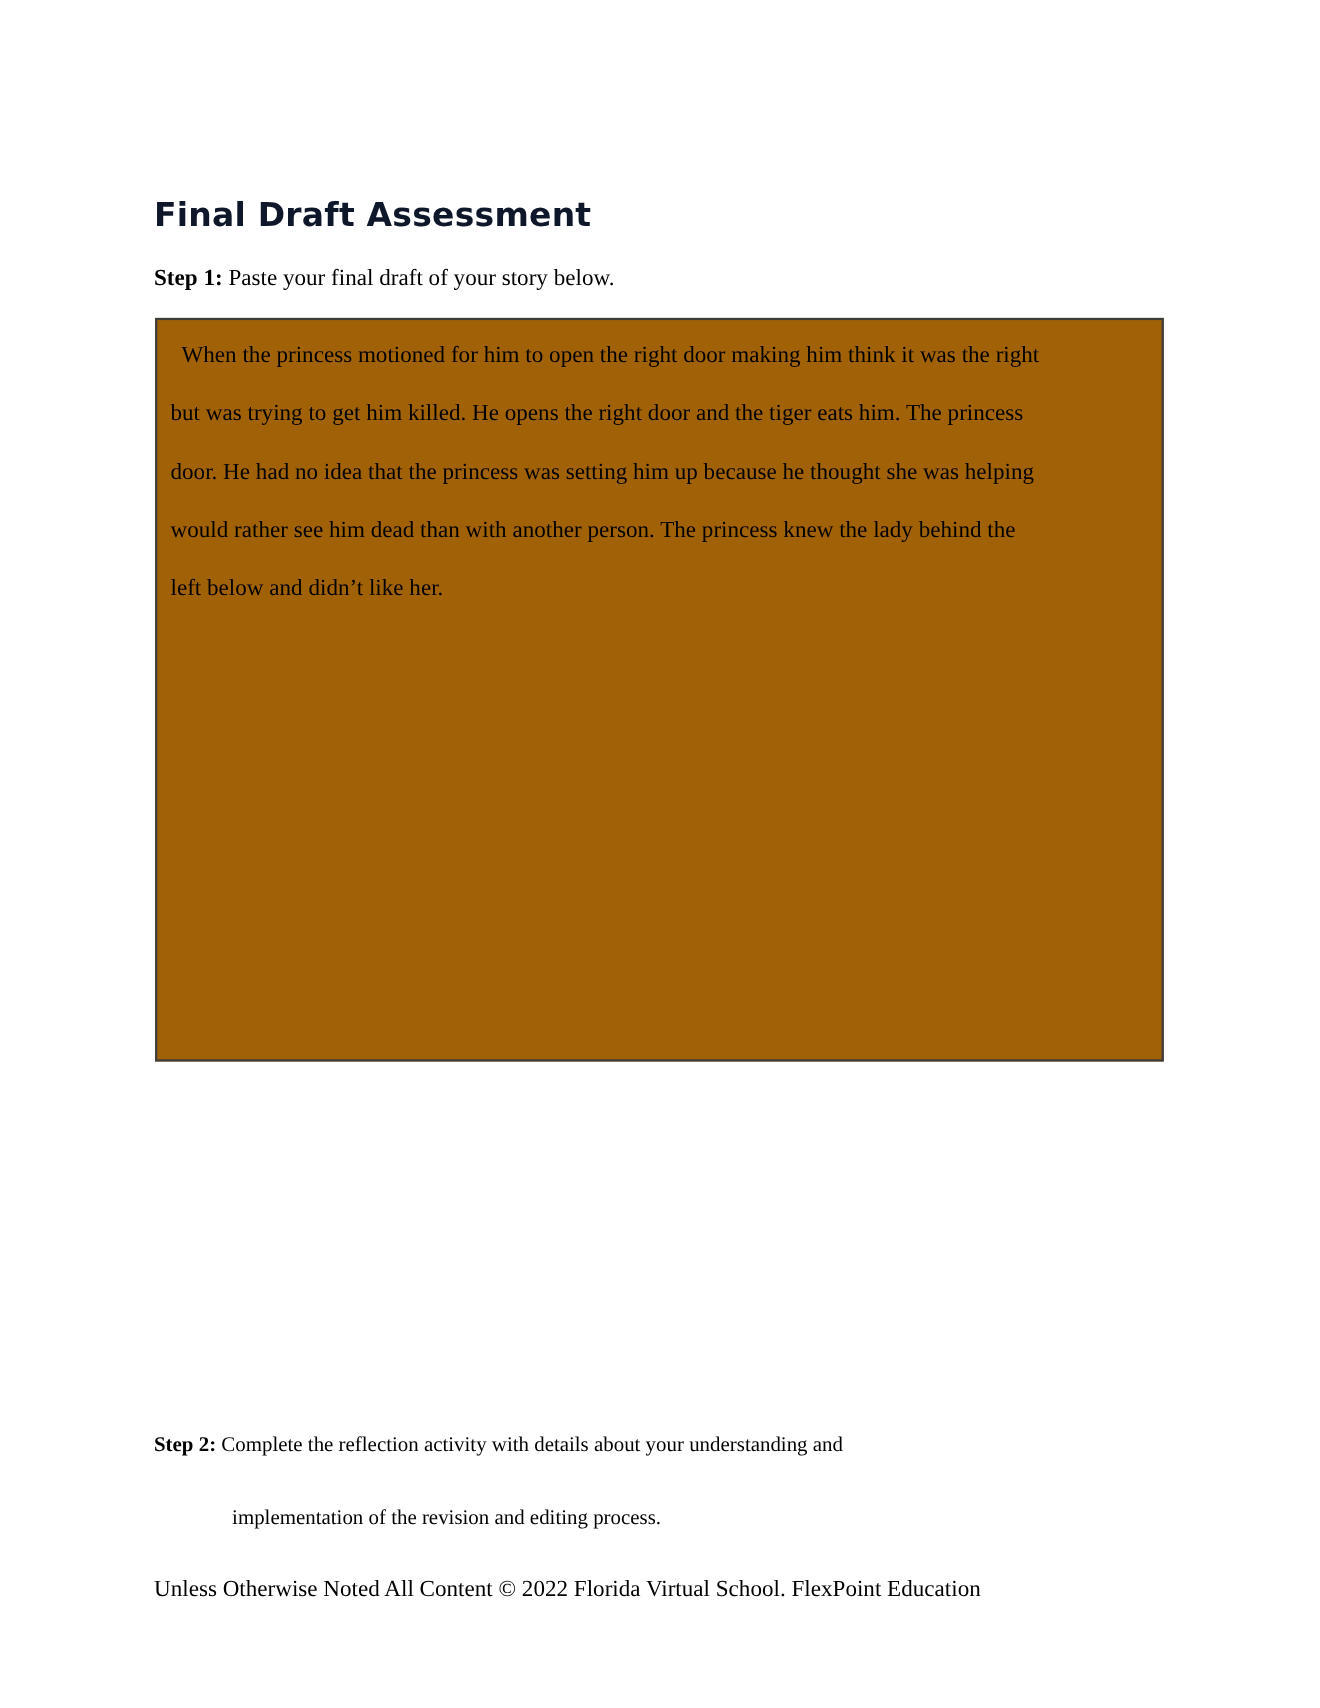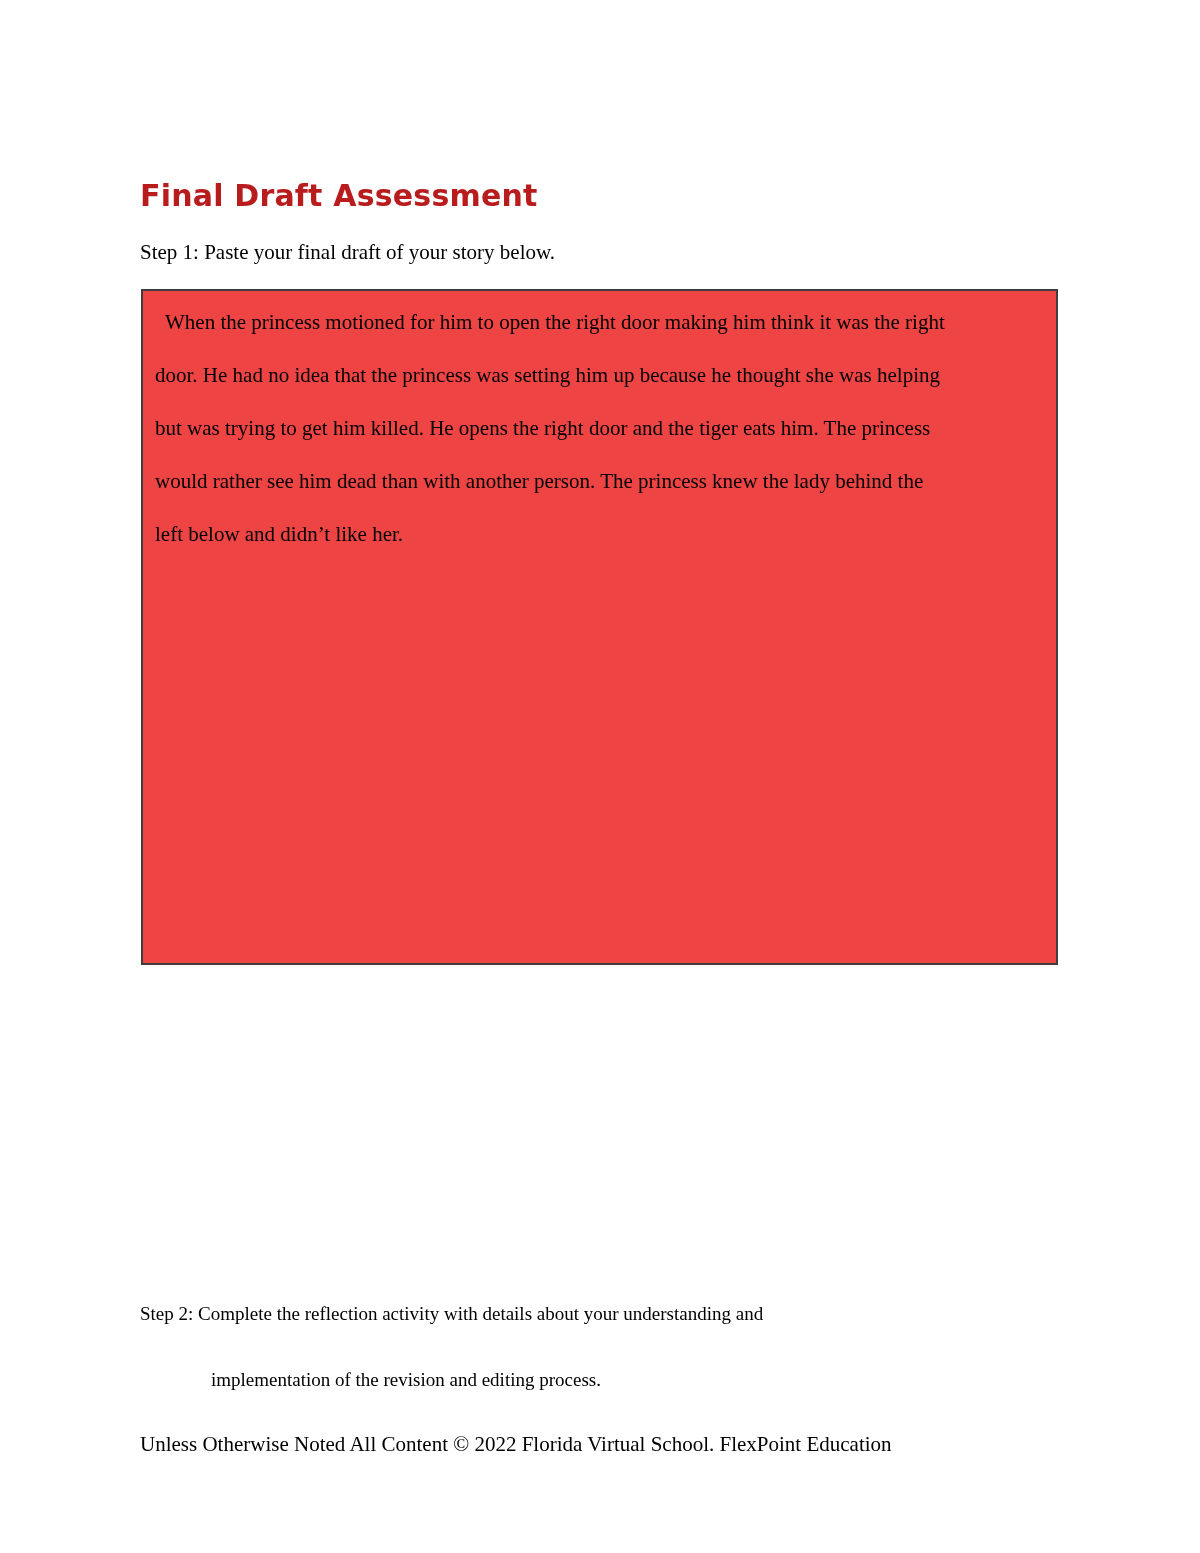--- a/index.html
+++ b/index.html
@@ -15,43 +15,43 @@
     color: #000000;
     overflow: hidden;
   }
   .page-title {
     position: absolute;
     left: 140px;
     top: 158px;
     font-family: "DejaVu Sans", sans-serif;
     font-weight: bold;
     font-size: 30px;
-    color: #b91c1c;
+    color: #0f172a;
     letter-spacing: 0.2px;
     white-space: nowrap;
   }
   .step1-line {
     position: absolute;
     left: 140px;
     top: 240px;
     font-size: 21px;
     white-space: nowrap;
   }
   .step-label {
-    font-weight: normal;
+    font-weight: bold;
   }
   .draft-box {
     position: absolute;
     left: 141px;
     top: 289px;
     width: 889px;
     height: 662px;
     border: 2px solid #3d3d3d;
     padding: 5px 12px;
-    background: #ef4444;
+    background: #a16207;
     font-size: 21px;
   }
   .draft-line {
     line-height: 53px;
     white-space: nowrap;
   }
   .draft-line:first-child {
     text-indent: 10px;
   }
   .step2-block {
@@ -84,22 +84,22 @@
 <body>
 
 <h1 class="page-title">Final Draft Assessment</h1>
 
 <div class="step1-line">
   <span class="step-label">Step 1:</span><span> Paste your final draft of your story below.</span>
 </div>
 
 <div class="draft-box">
   <div class="draft-line">When the princess motioned for him to open the right door making him think it was the right</div>
+  <div class="draft-line">but was trying to get him killed. He opens the right door and the tiger eats him. The princess</div>
   <div class="draft-line">door. He had no idea that the princess was setting him up because he thought she was helping</div>
-  <div class="draft-line">but was trying to get him killed. He opens the right door and the tiger eats him. The princess</div>
   <div class="draft-line">would rather see him dead than with another person. The princess knew the lady behind the</div>
   <div class="draft-line">left below and didn’t like her.</div>
 </div>
 
 <div class="step2-block">
   <div class="line">
     <span class="step-label">Step 2:</span><span> Complete the reflection activity with details about your understanding and</span>
   </div>
   <div class="line indented">implementation of the revision and editing process.</div>
 </div>

